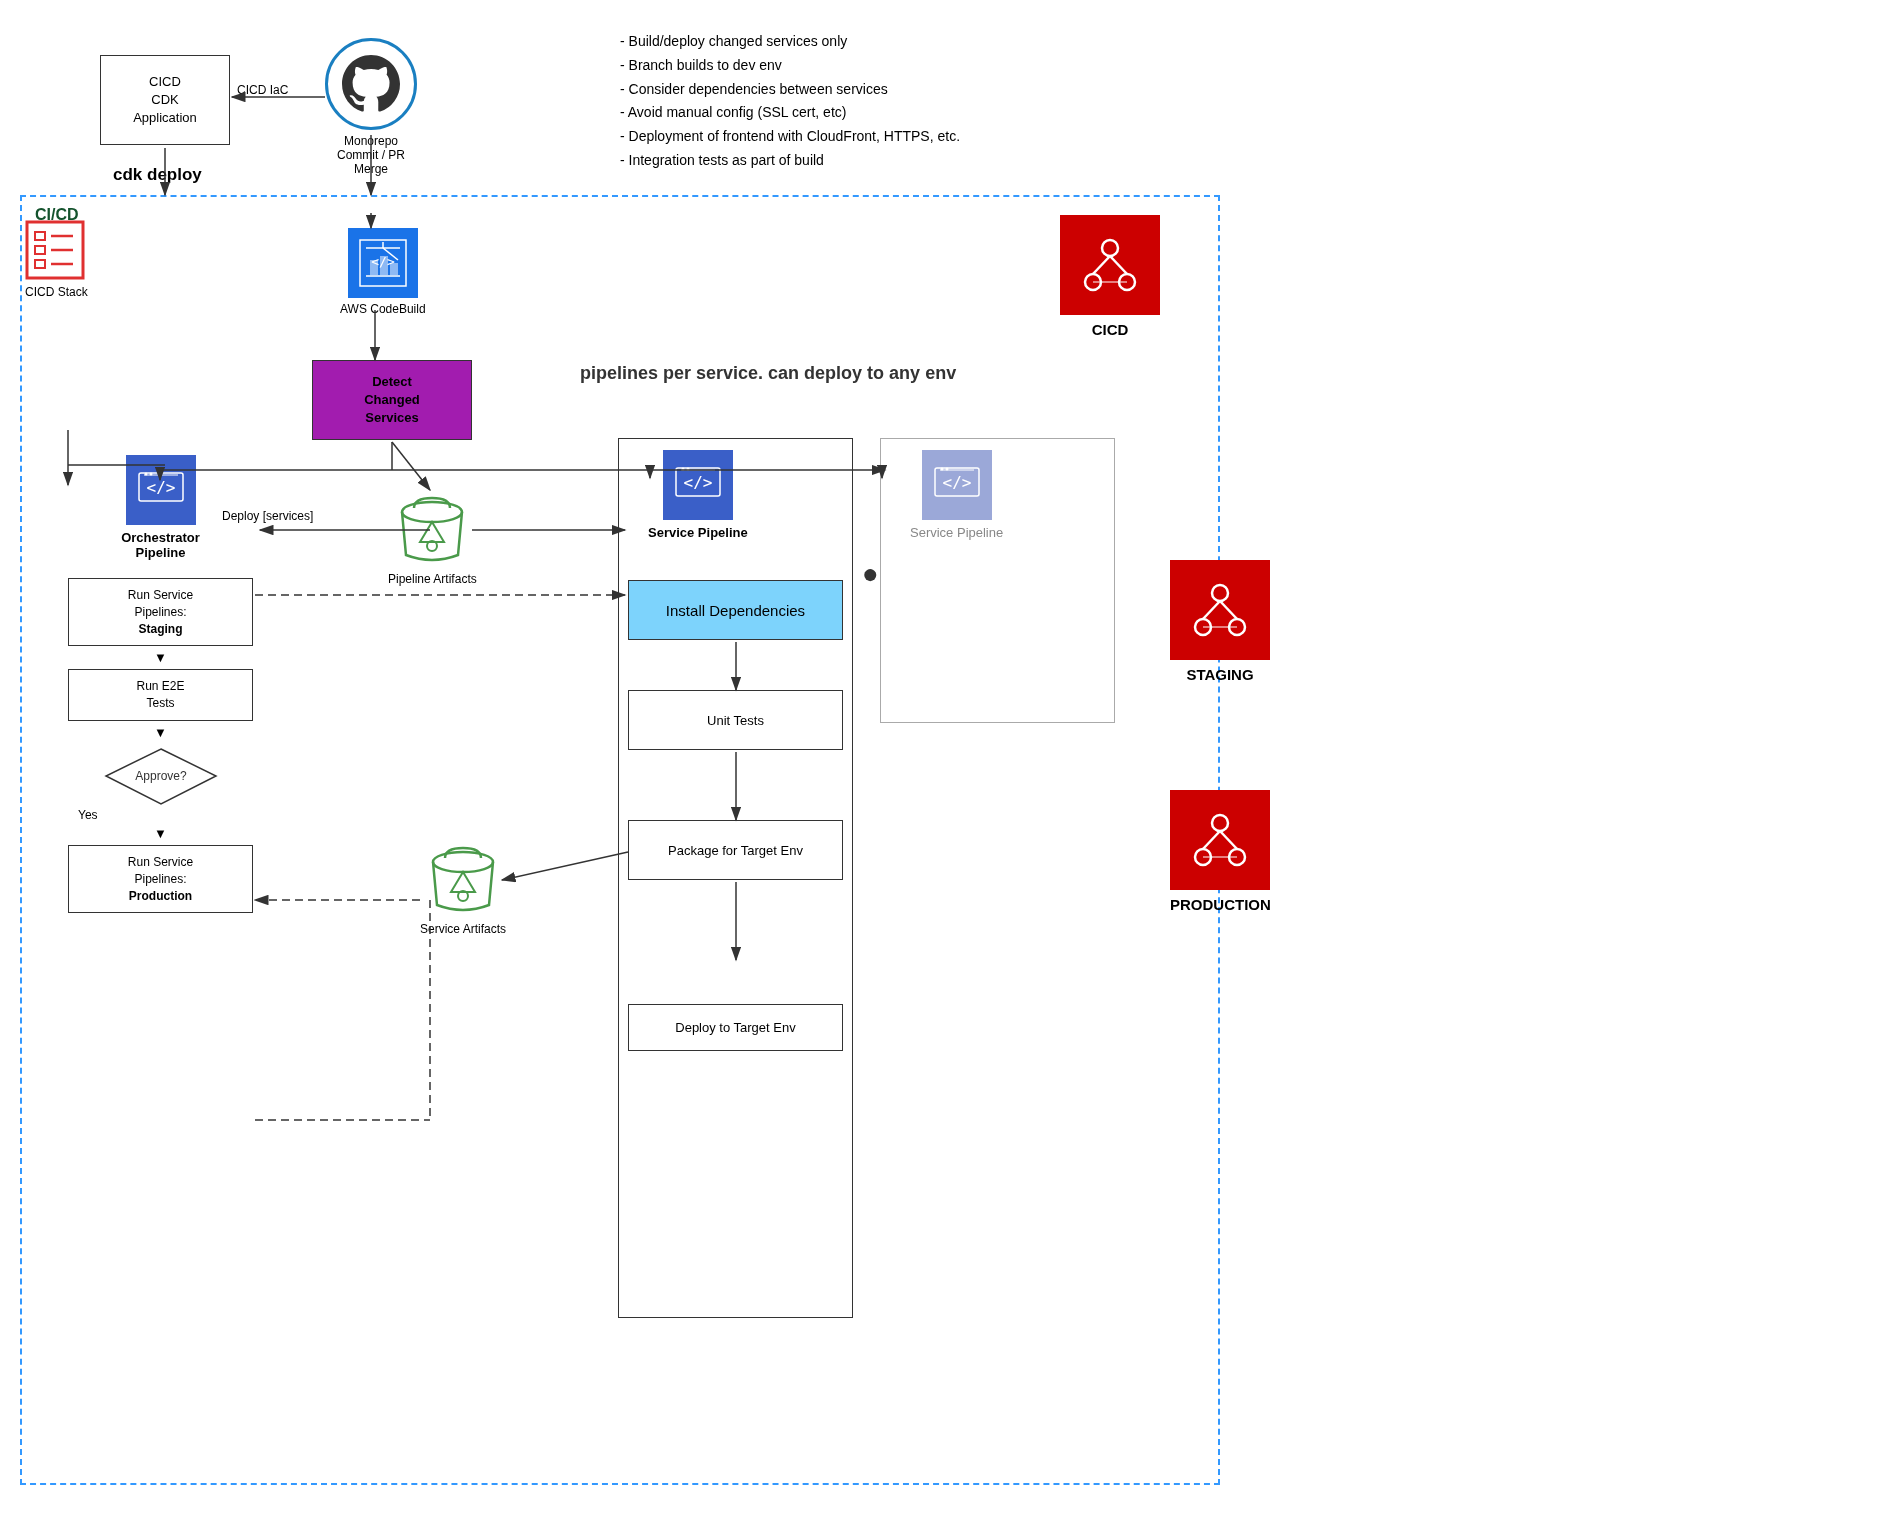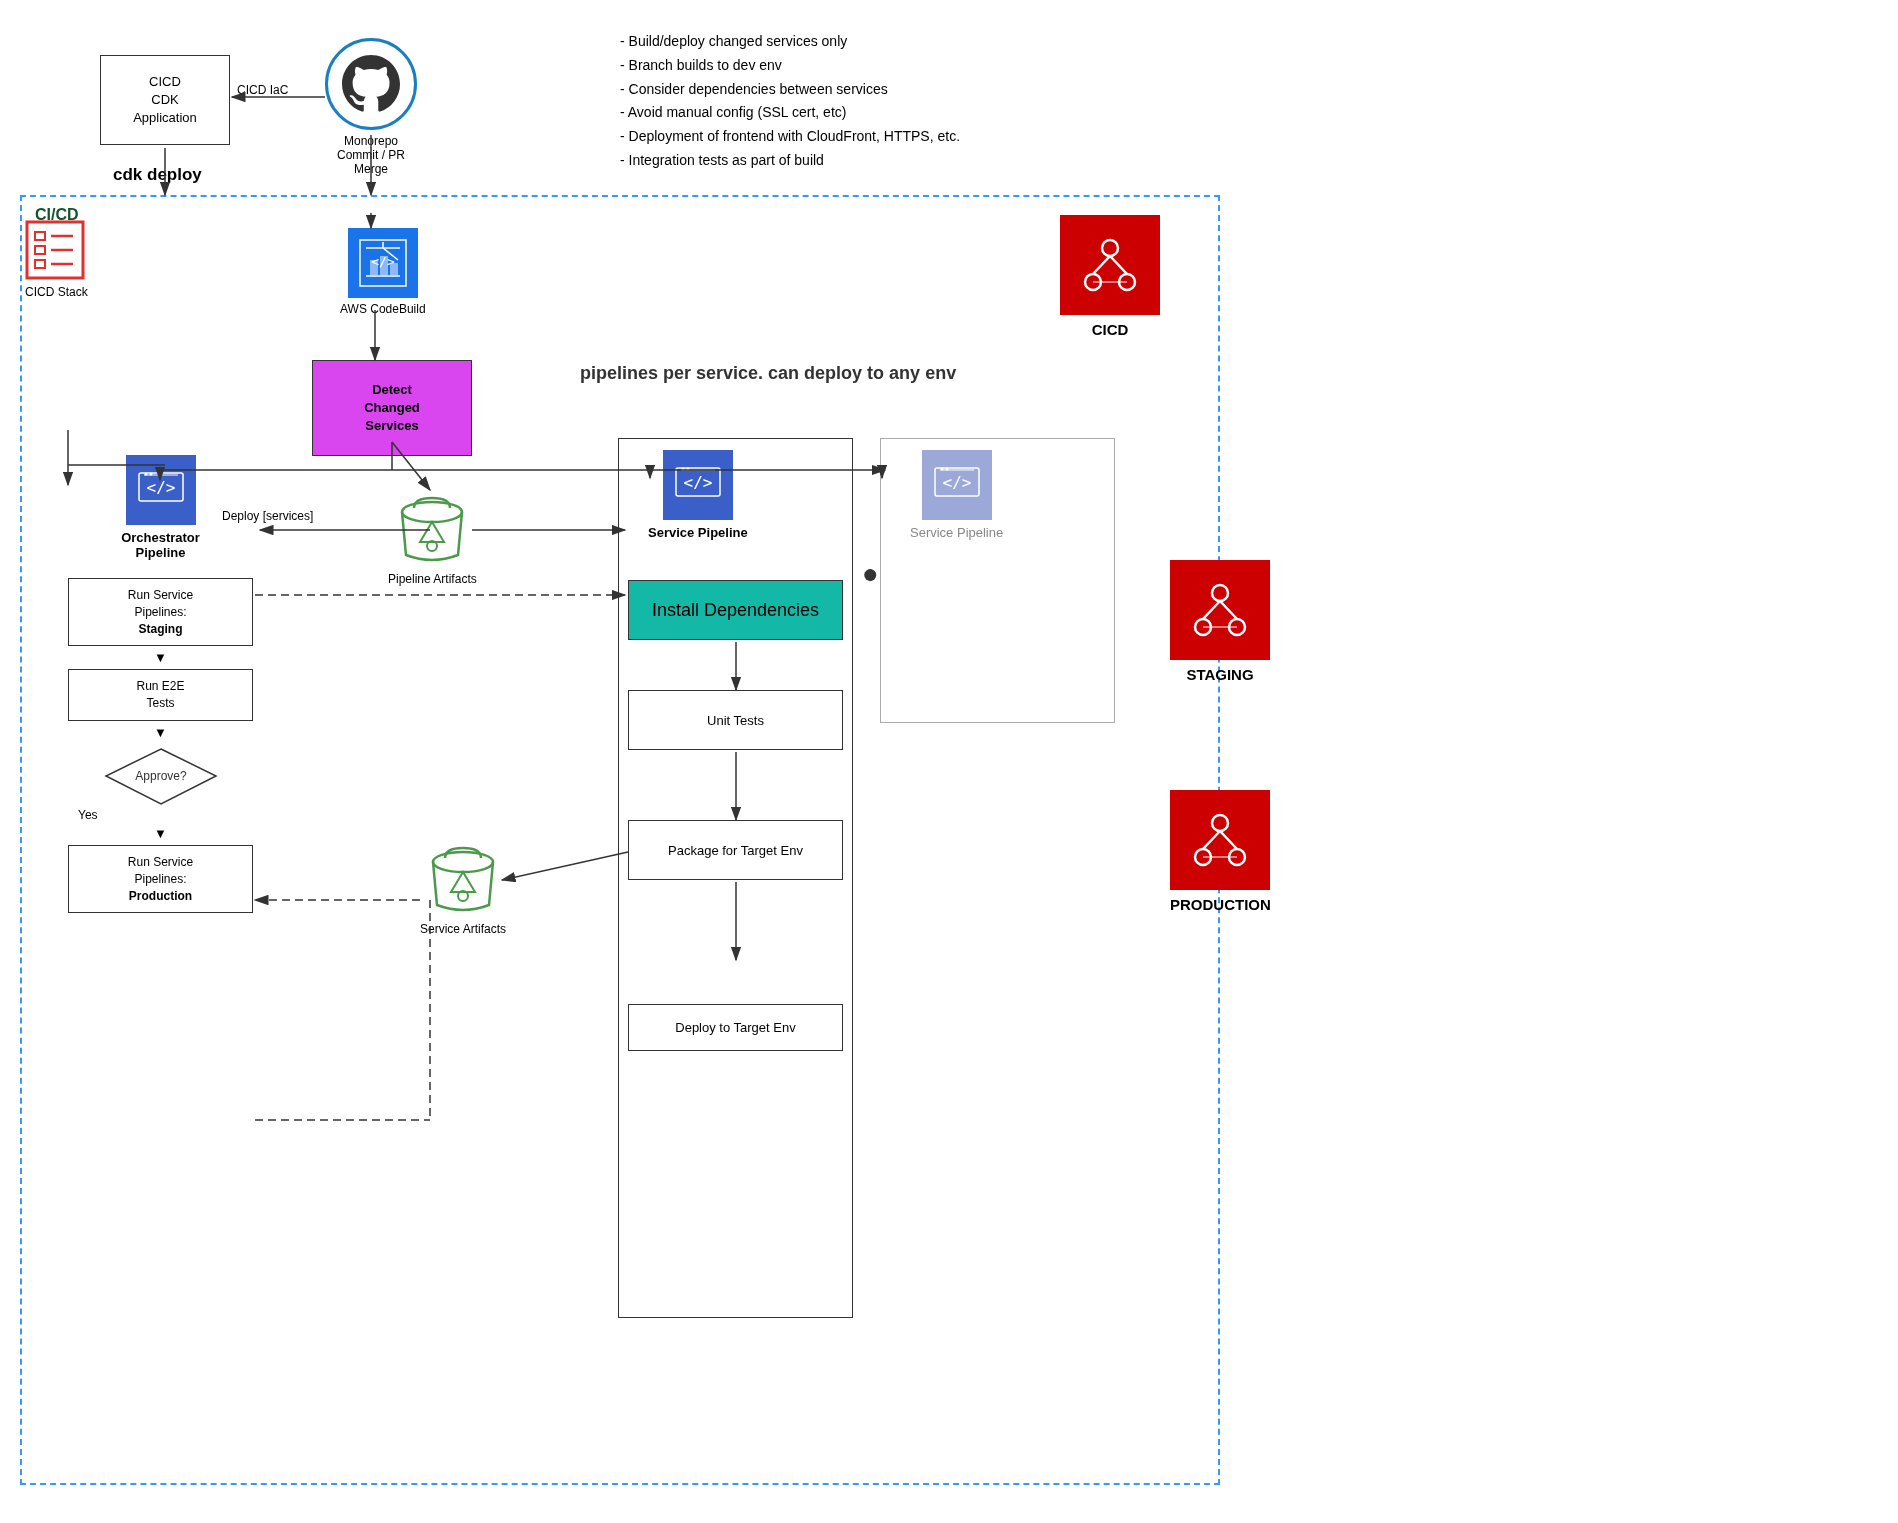--- a/index.html
+++ b/index.html
@@ -84,23 +84,23 @@
       font-weight: bold;
       color: #14532d;
     }
 
     
     .detect-changed-box {
       position: absolute;
       top: 360px;
       left: 312px;
       width: 160px;
-      height: 96px;
+      height: 80px;
       border: 1.5px solid #333;
-      background: #d946ef;
+      background: #a21caf;
       display: flex;
       align-items: center;
       justify-content: center;
       text-align: center;
       font-size: 13px;
       font-weight: bold;
       line-height: 1.4;
     }
 
     
@@ -303,21 +303,21 @@
         <rect x="3" y="8" width="44" height="28" rx="2" fill="none" stroke="white" stroke-width="1.5"></rect>
         <text x="25" y="28" text-anchor="middle" fill="white" font-size="16" font-family="monospace">&lt;/&gt;</text>
         <line x1="8" y1="10" x2="42" y2="10" stroke="white" stroke-width="1"></line>
         <circle cx="10" cy="9" r="1.5" fill="white"></circle>
         <circle cx="15" cy="9" r="1.5" fill="white"></circle>
       </svg>
     </div>
     <div style="font-weight:bold;font-size:13px;text-align:center;margin-top:5px;">Service Pipeline</div>
   </div>
 
-  <div style="position:absolute;top:580px;left:628px;width:215px;height:60px;border:1.5px solid #333;background:#14b8a6;display:flex;align-items:center;justify-content:center;text-align:center;font-size:18px;">
+  <div style="position:absolute;top:580px;left:628px;width:215px;height:60px;border:1.5px solid #333;background:#7dd3fc;display:flex;align-items:center;justify-content:center;text-align:center;font-size:15px;">
     <span>Install
 Dependencies</span>
   </div>
 
   <div style="position:absolute;top:690px;left:628px;width:215px;height:60px;border:1.5px solid #333;background:#fff;display:flex;align-items:center;justify-content:center;text-align:center;font-size:13px;">
     <span>Unit Tests</span>
   </div>
 
   <div style="position:absolute;top:820px;left:628px;width:215px;height:60px;border:1.5px solid #333;background:#fff;display:flex;align-items:center;justify-content:center;text-align:center;font-size:13px;">
     <span>Package for

